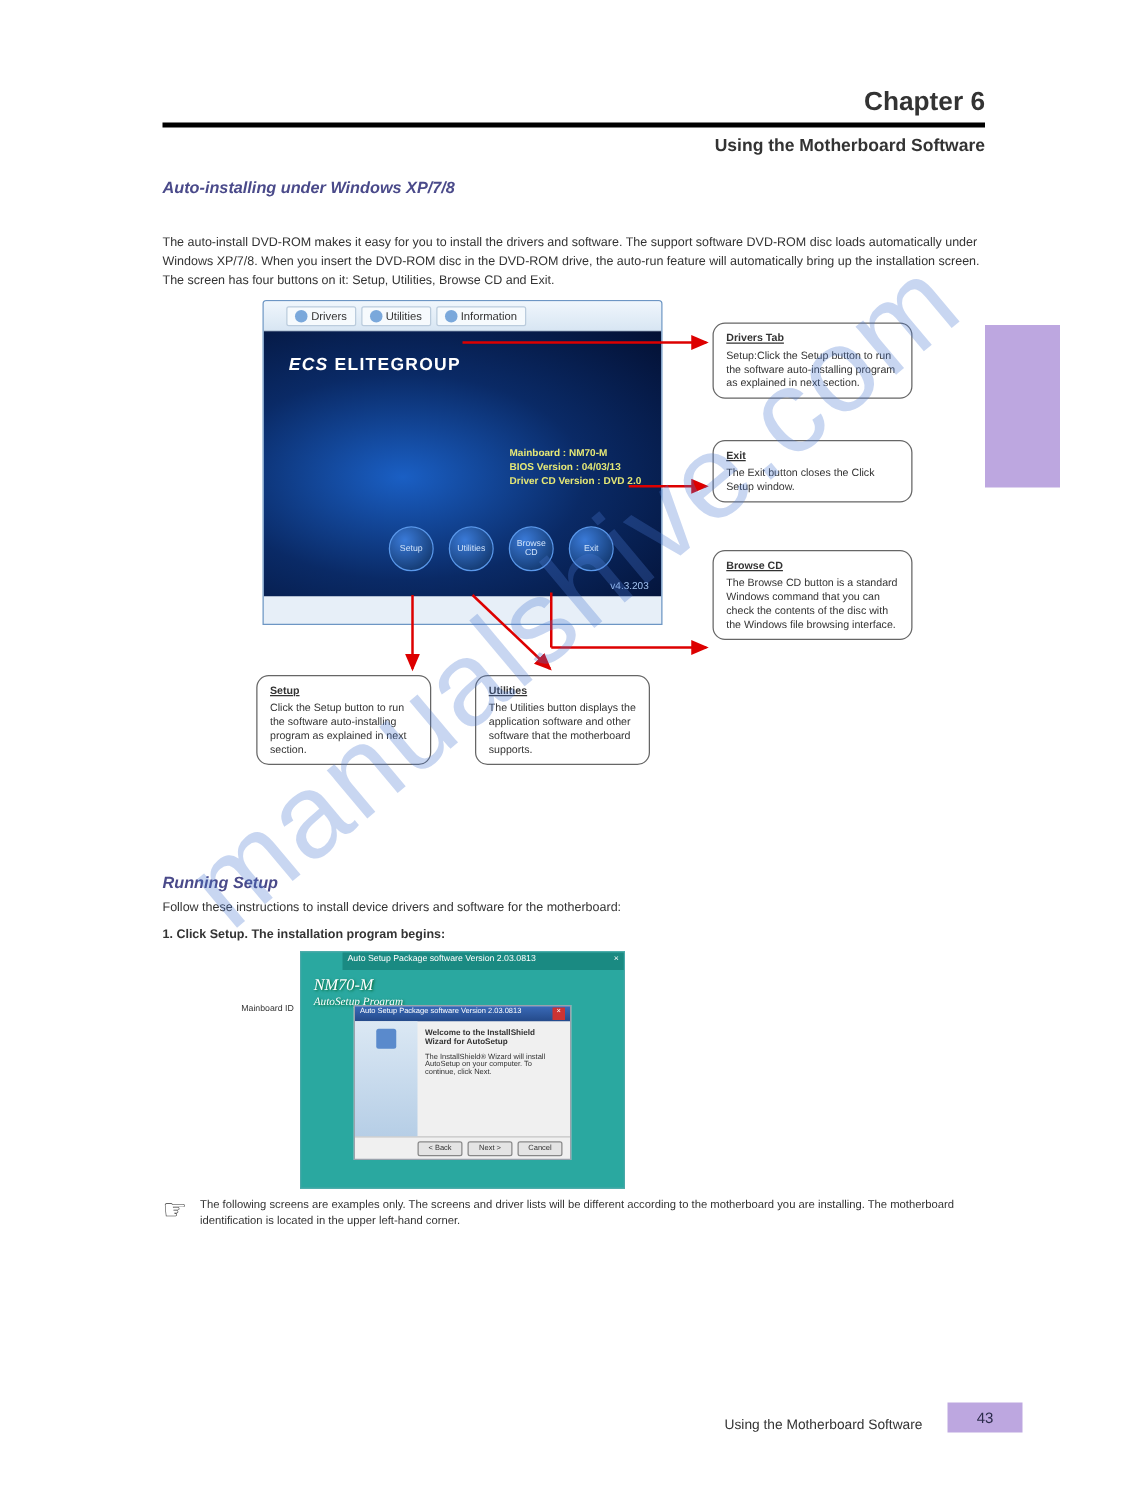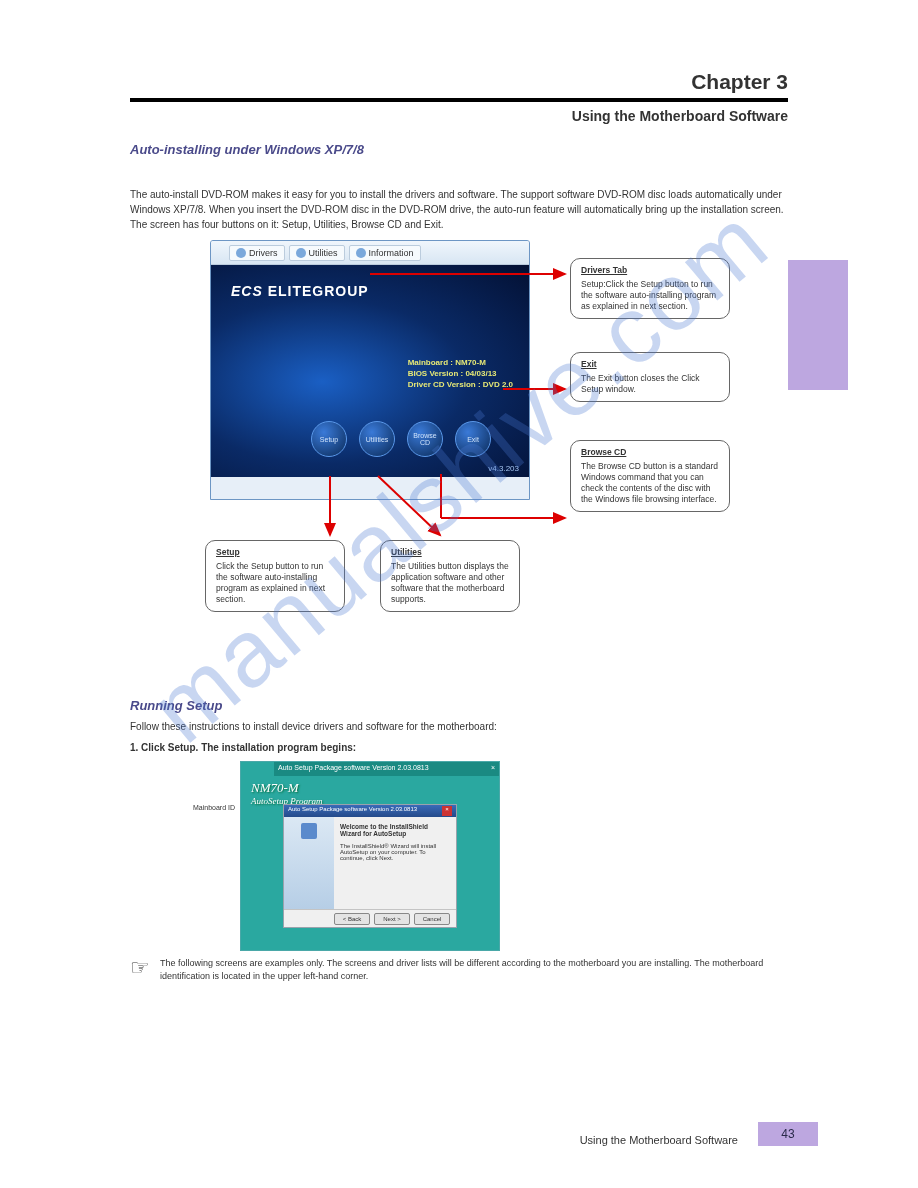--- a/index.html
+++ b/index.html
@@ -337,21 +337,21 @@
     font-size: 12px;
     color: #2a2a4a;
   }
 </style>
 </head>
 <body>
 
 <div class="watermark">manualshive.com</div>
 
 <div class="page">
-  <div class="chapter-title">Chapter 3</div>
+  <div class="chapter-title">Chapter 6</div>
   <div class="chapter-sub">Using the Motherboard Software</div>
 
   <div class="section-h">Auto-installing under Windows XP/7/8</div>
   <div class="intro para">The auto-install DVD-ROM makes it easy for you to install the drivers and software. The support software DVD-ROM disc loads automatically under Windows XP/7/8. When you insert the DVD-ROM disc in the DVD-ROM drive, the auto-run feature will automatically bring up the installation screen. The screen has four buttons on it: Setup, Utilities, Browse CD and Exit.</div>
 
   <div class="diagram">
     <div class="app-window">
       <div class="toolbar">
         <div class="tbtn">
             <span class="i"></span>

